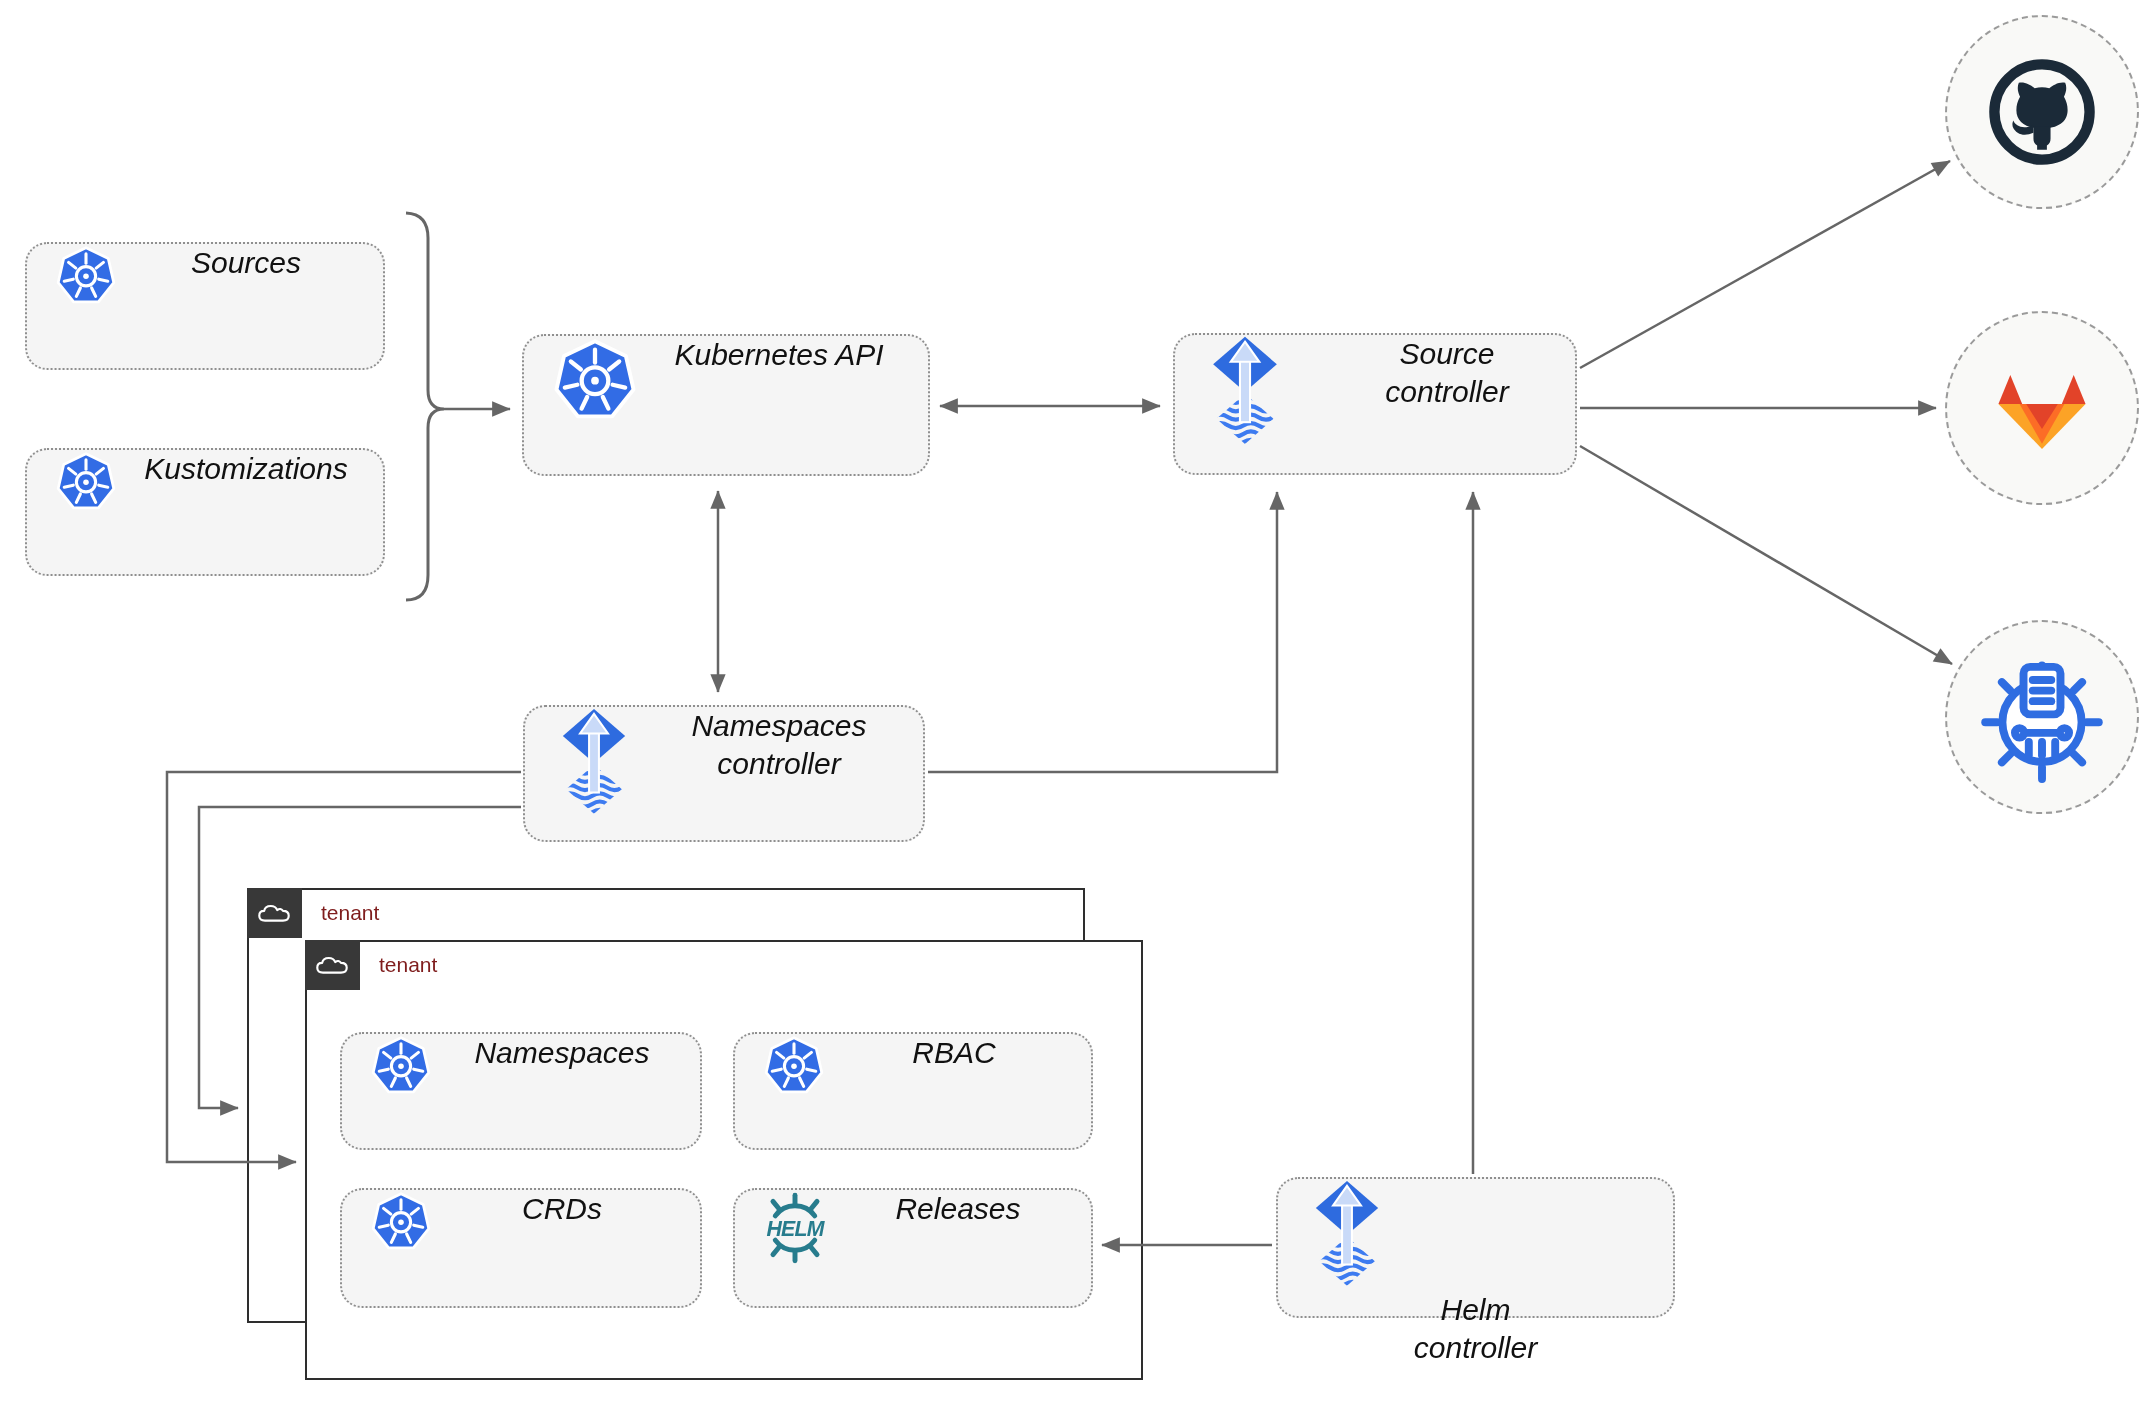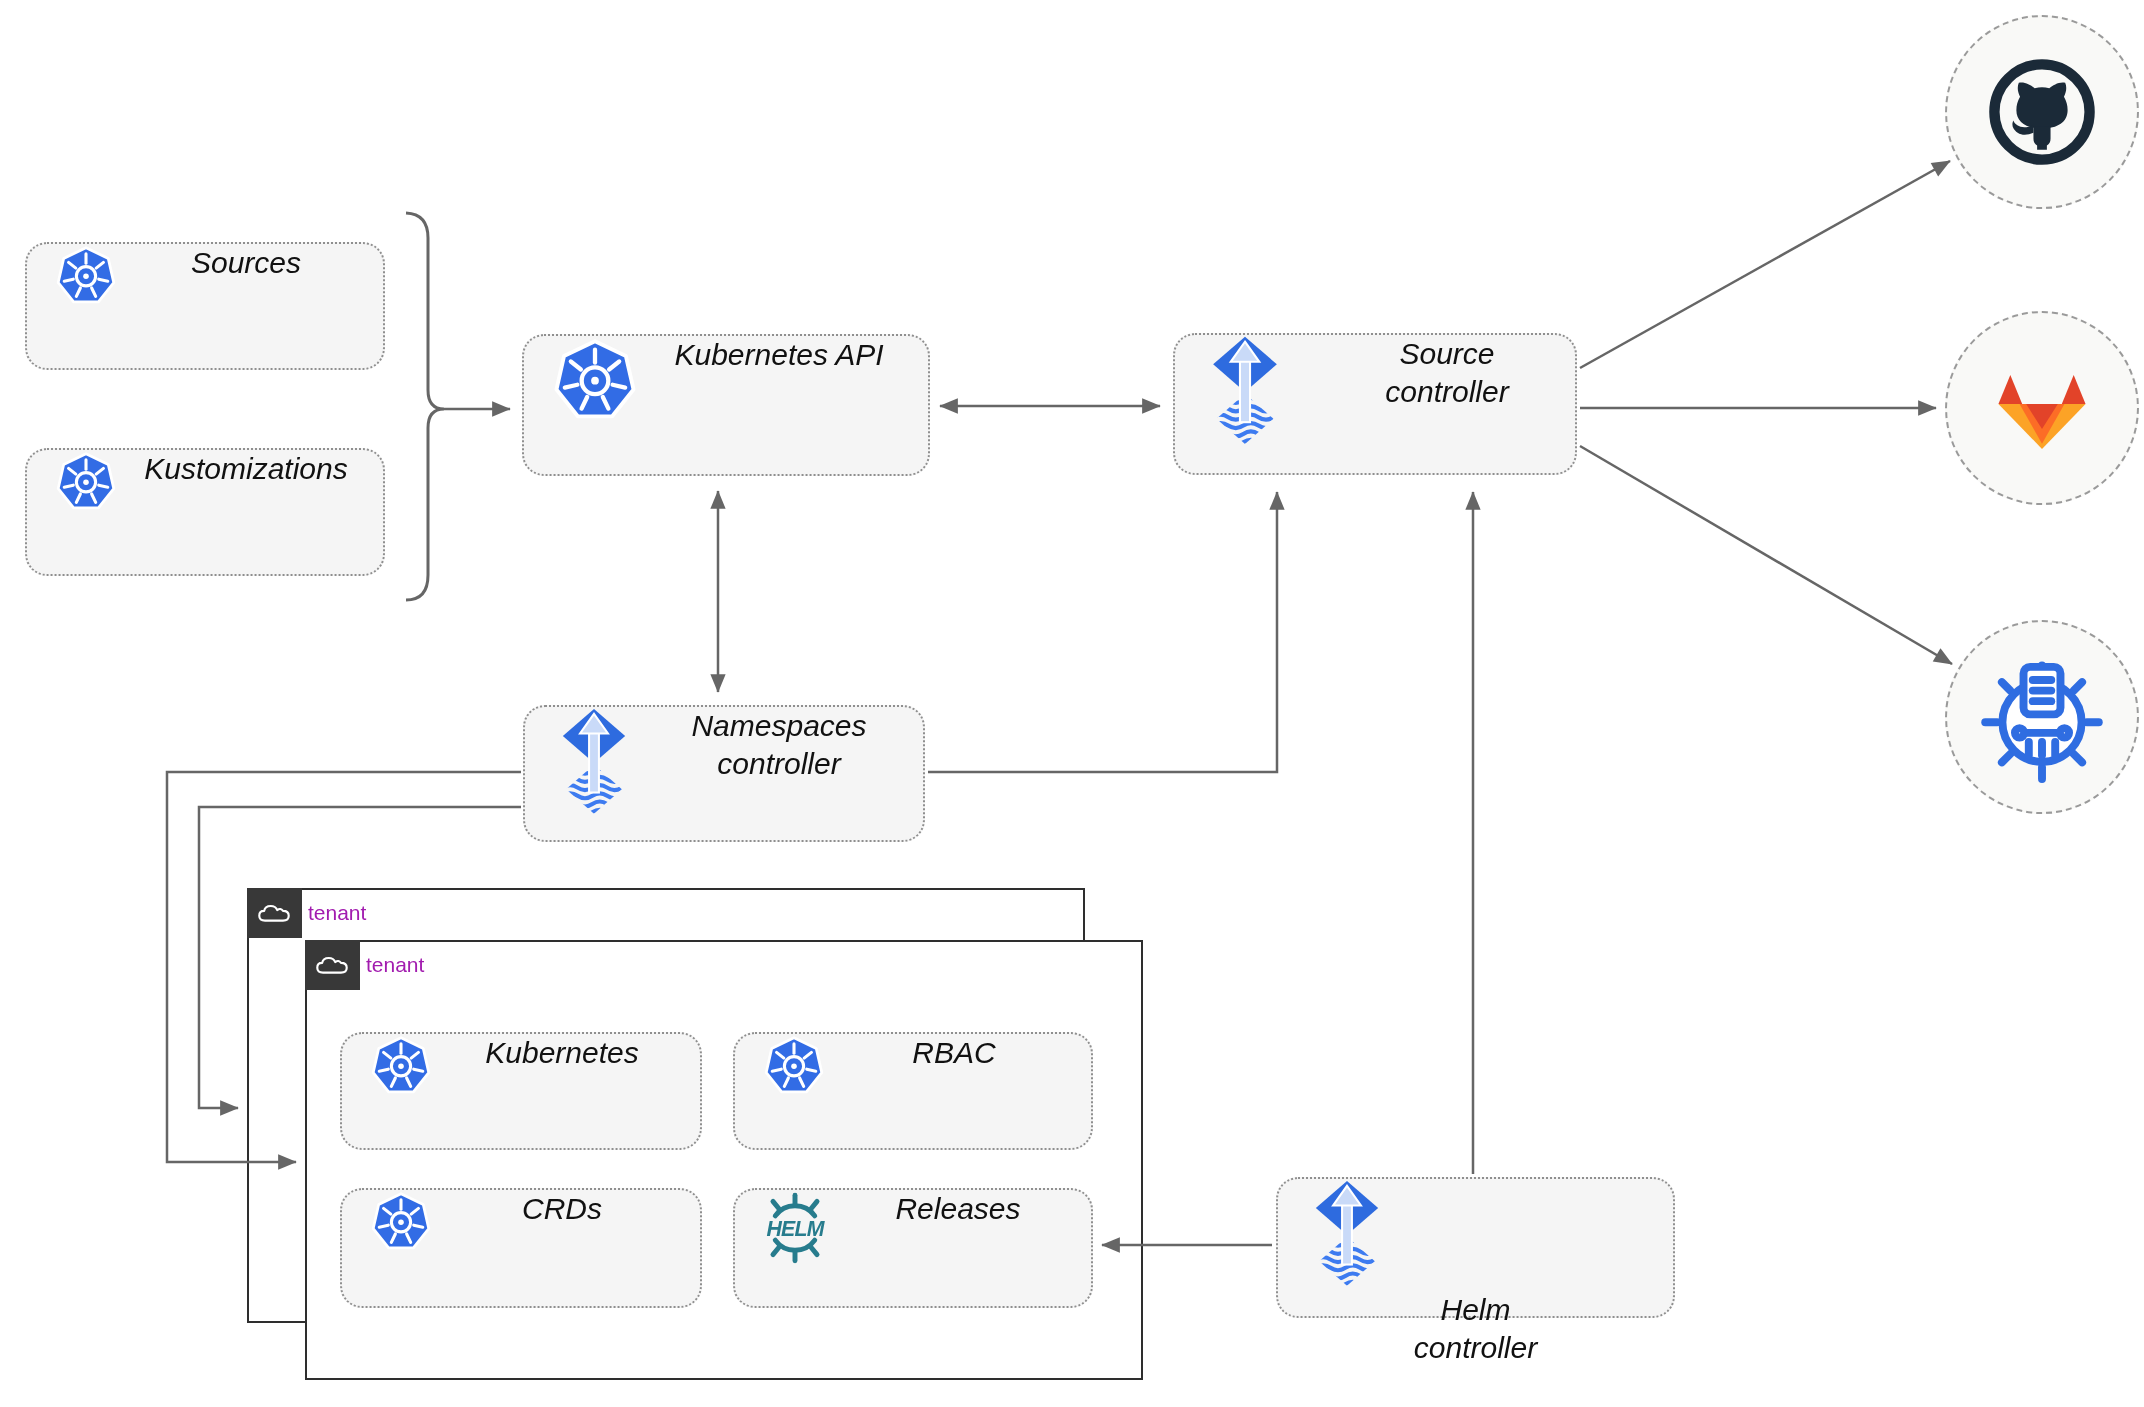--- a/index.html
+++ b/index.html
@@ -12,22 +12,22 @@
 
   .node{position:absolute;display:flex;align-items:flex-start;background:var(--node-fill);
         border:2.4px dotted var(--node-border);border-radius:22px;z-index:4;box-sizing:border-box;font-style:italic;}
   .node .icon{margin-left:28px;flex:none;display:flex;align-items:center;}
   .node .lbl{flex:1;text-align:center;font-size:30px;color:var(--text);padding:0 16px 0 8px;line-height:1.25;}
   .node .lbl.narrow{max-width:182px;margin:0 auto;padding:0;}
 
   .tenant{position:absolute;background:#ffffff;border:2.5px solid var(--tenant-border);box-sizing:border-box;}
   .tenant-badge{position:absolute;top:-2.5px;left:-2.5px;width:55px;height:50px;background:var(--tenant-badge);
         display:flex;align-items:center;justify-content:center;}
-  .tenant-label{position:absolute;top:-2px;left:59px;height:50px;display:flex;align-items:center;
-        font-size:21px;color:#a21caf;}
+  .tenant-label{position:absolute;top:-2px;left:72px;height:50px;display:flex;align-items:center;
+        font-size:21px;color:#7f1d1d;}
 
   .ext{position:absolute;width:194px;height:194px;border-radius:50%;background:var(--circle-fill);
        border:2.5px dashed var(--circle-border);display:flex;align-items:center;justify-content:center;
        z-index:4;box-sizing:border-box;}
 
   
   .k8s-bg{fill:var(--k8s-blue);stroke:#fff;stroke-width:4.5;stroke-linejoin:round;}
   .k8s-line{stroke:#fff;fill:none;stroke-width:5;stroke-linecap:round;}
   .k8s-hub{fill:#fff;}
   .flux-dia{fill:var(--flux-blue);}
@@ -209,21 +209,21 @@
       </span>
     <span class="lbl narrow">Helm controller</span>
   </div>
 
   <div class="node" style="left:340px;top:1032px;width:362px;height:118px;">
     <span class="icon">
       <svg width="62" height="62">
           <use href="#sym-k8s"></use>
         </svg>
       </span>
-    <span class="lbl">Kubernetes</span>
+    <span class="lbl">Namespaces</span>
   </div>
 
   <div class="node" style="left:733px;top:1032px;width:360px;height:118px;">
     <span class="icon">
       <svg width="62" height="62">
           <use href="#sym-k8s"></use>
         </svg>
       </span>
     <span class="lbl">RBAC</span>
   </div>

